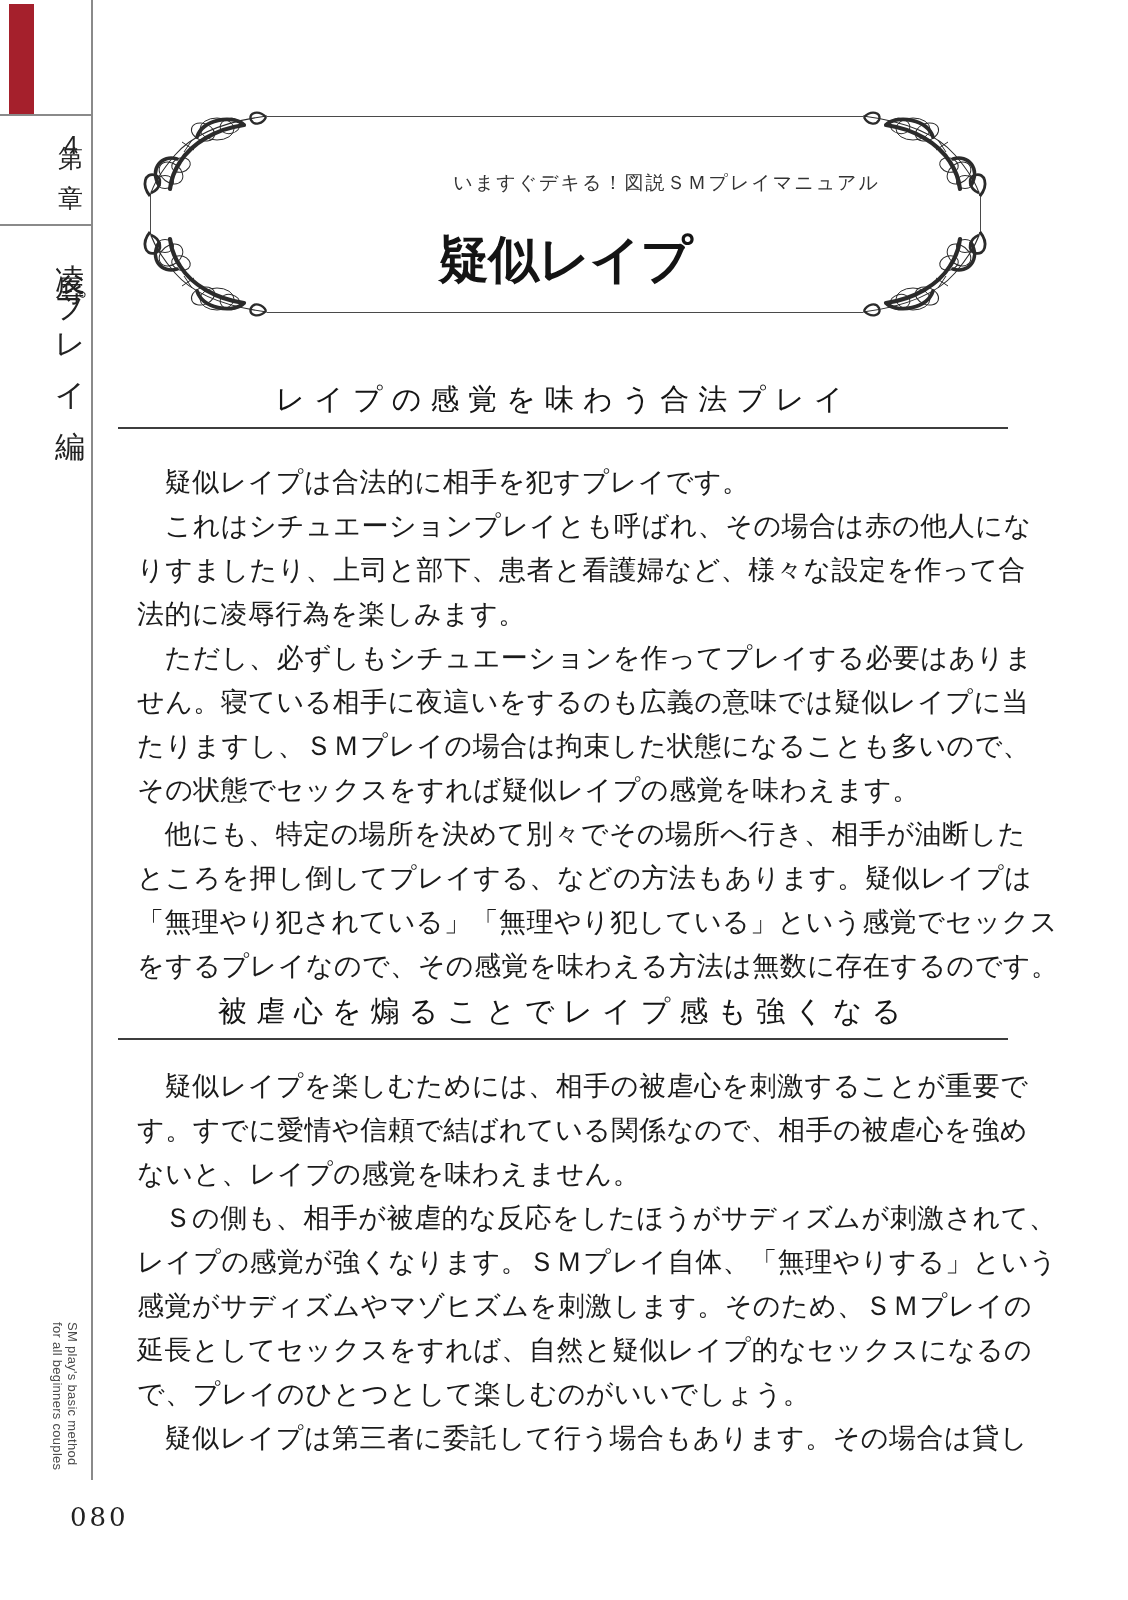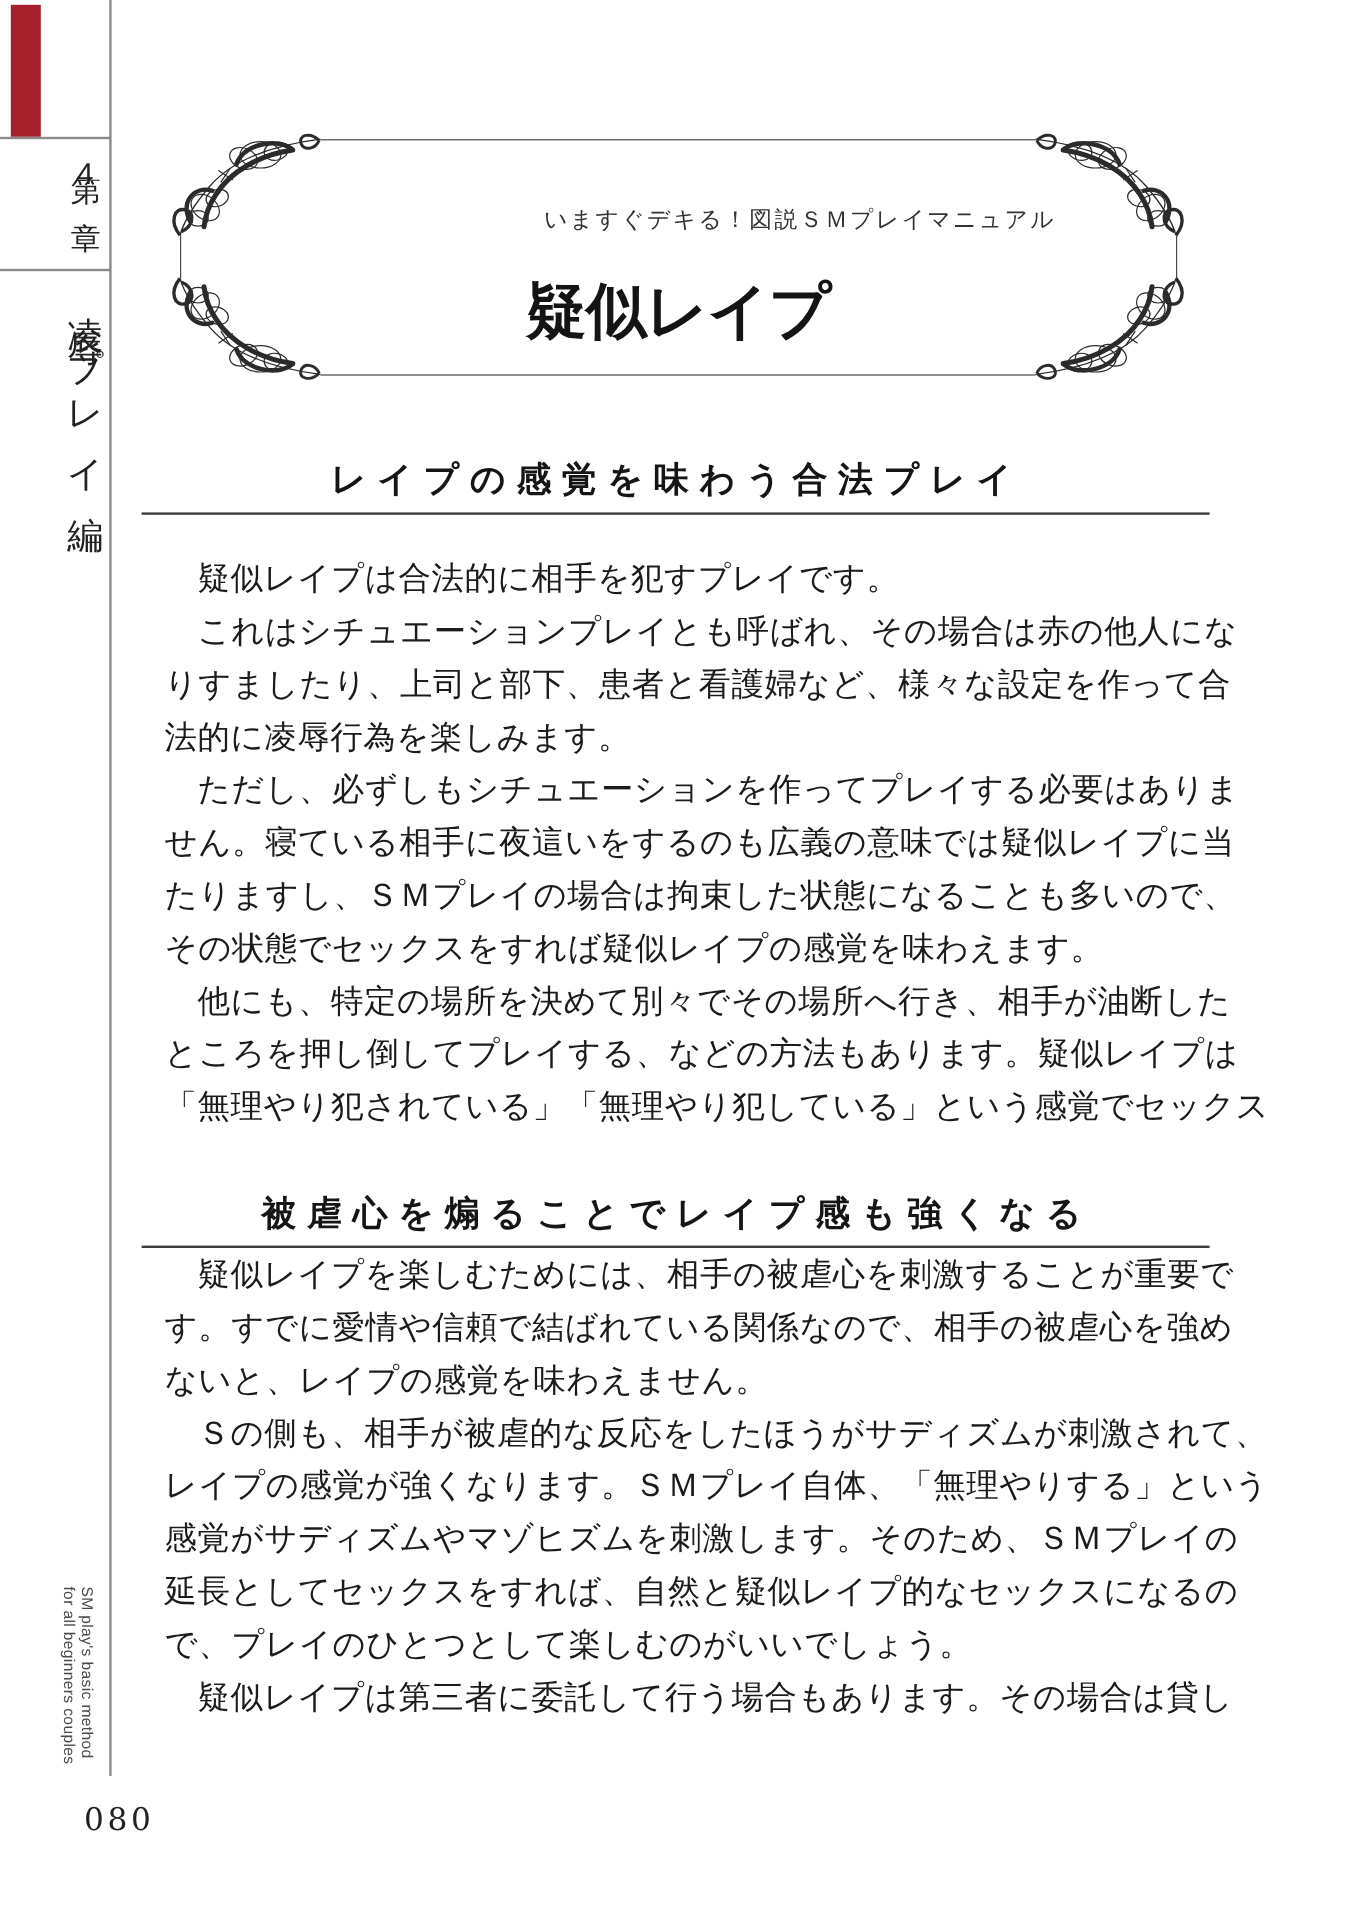--- a/index.html
+++ b/index.html
@@ -36,28 +36,28 @@
     position:absolute;left:250px;top:170px;width:630px;text-align:right;
     font-size:19px;letter-spacing:2px;color:#333;white-space:nowrap;
   }
   .main-title{
     position:absolute;left:150px;top:206px;width:830px;text-align:center;
     font-size:51px;font-weight:900;letter-spacing:-1px;color:#141414;white-space:nowrap;margin-top:20px;
   }
   
   .sec-heading{
     position:absolute;left:118px;width:892px;text-align:center;
-    font-size:29px;font-weight:700;letter-spacing:9px;color:#151515;white-space:nowrap;
+    font-size:29px;font-weight:400;letter-spacing:9px;color:#151515;white-space:nowrap;
   }
   .heading-1{top:380px;} .heading-2{top:992px;}
   .heading-rule{position:absolute;left:118px;width:890px;height:2px;background:#3d3d3d;}
   .rule-1{top:427px;} .rule-2{top:1038px;}
   
   .text-block{position:absolute;left:137px;width:880px;}
-  .block-1{top:460px;} .block-2{top:1040px;}
+  .block-1{top:460px;} .block-2{top:1064px;}
   .body-line{
     height:44px;line-height:44px;font-size:27px;letter-spacing:0.5px;
     white-space:nowrap;color:#1b1b1b;
   }
   
   .footer-caption{
     position:absolute;left:80px;top:1322px;width:152px;
     transform:rotate(90deg);transform-origin:0 0;
     font-size:13px;line-height:15px;color:#4a4a4a;letter-spacing:0.3px;white-space:nowrap;
   }
@@ -127,20 +127,21 @@
     <div class="body-line">　これはシチュエーションプレイとも呼ばれ、その場合は赤の他人にな</div>
     <div class="body-line">りすましたり、上司と部下、患者と看護婦など、様々な設定を作って合</div>
     <div class="body-line">法的に凌辱行為を楽しみます。</div>
     <div class="body-line">　ただし、必ずしもシチュエーションを作ってプレイする必要はありま</div>
     <div class="body-line">せん。寝ている相手に夜這いをするのも広義の意味では疑似レイプに当</div>
     <div class="body-line">たりますし、ＳＭプレイの場合は拘束した状態になることも多いので、</div>
     <div class="body-line">その状態でセックスをすれば疑似レイプの感覚を味わえます。</div>
     <div class="body-line">　他にも、特定の場所を決めて別々でその場所へ行き、相手が油断した</div>
     <div class="body-line">ところを押し倒してプレイする、などの方法もあります。疑似レイプは</div>
     <div class="body-line">「無理やり犯されている」「無理やり犯している」という感覚でセックス</div>
+    <div class="body-line">をするプレイなので、その感覚を味わえる方法は無数に存在するのです。</div>
   </div>
 
   <div class="sec-heading heading-2">被虐心を煽ることでレイプ感も強くなる</div>
   <div class="heading-rule rule-2"></div>
   <div class="text-block block-2">
     <div class="body-line">　疑似レイプを楽しむためには、相手の被虐心を刺激することが重要で</div>
     <div class="body-line">す。すでに愛情や信頼で結ばれている関係なので、相手の被虐心を強め</div>
     <div class="body-line">ないと、レイプの感覚を味わえません。</div>
     <div class="body-line">　Ｓの側も、相手が被虐的な反応をしたほうがサディズムが刺激されて、</div>
     <div class="body-line">レイプの感覚が強くなります。ＳＭプレイ自体、「無理やりする」という</div>

